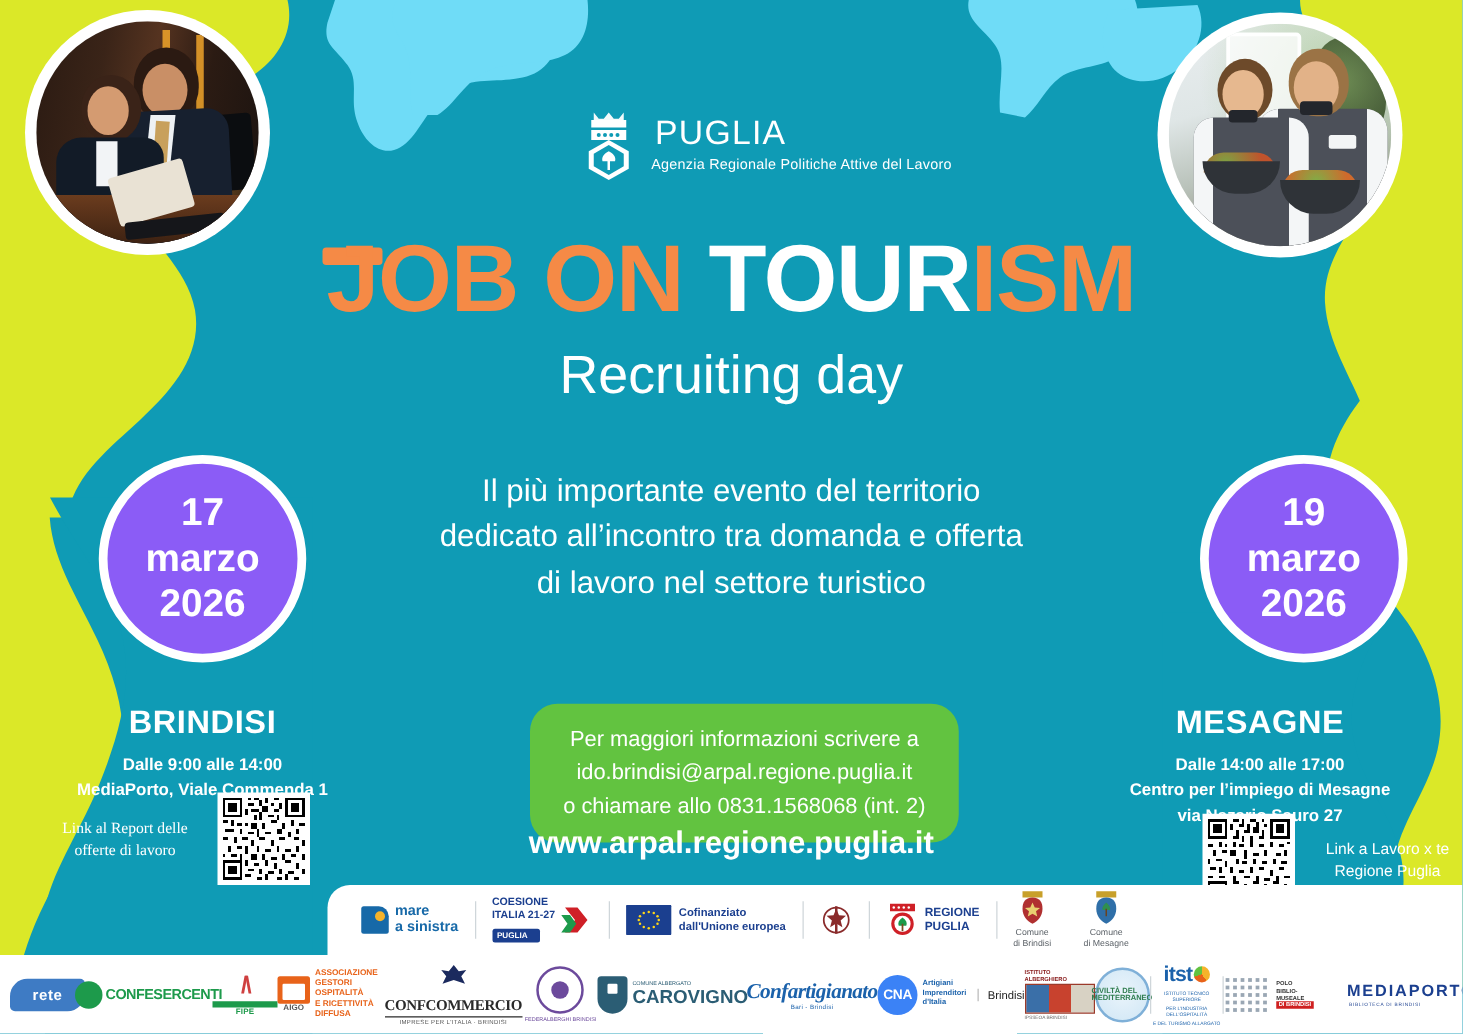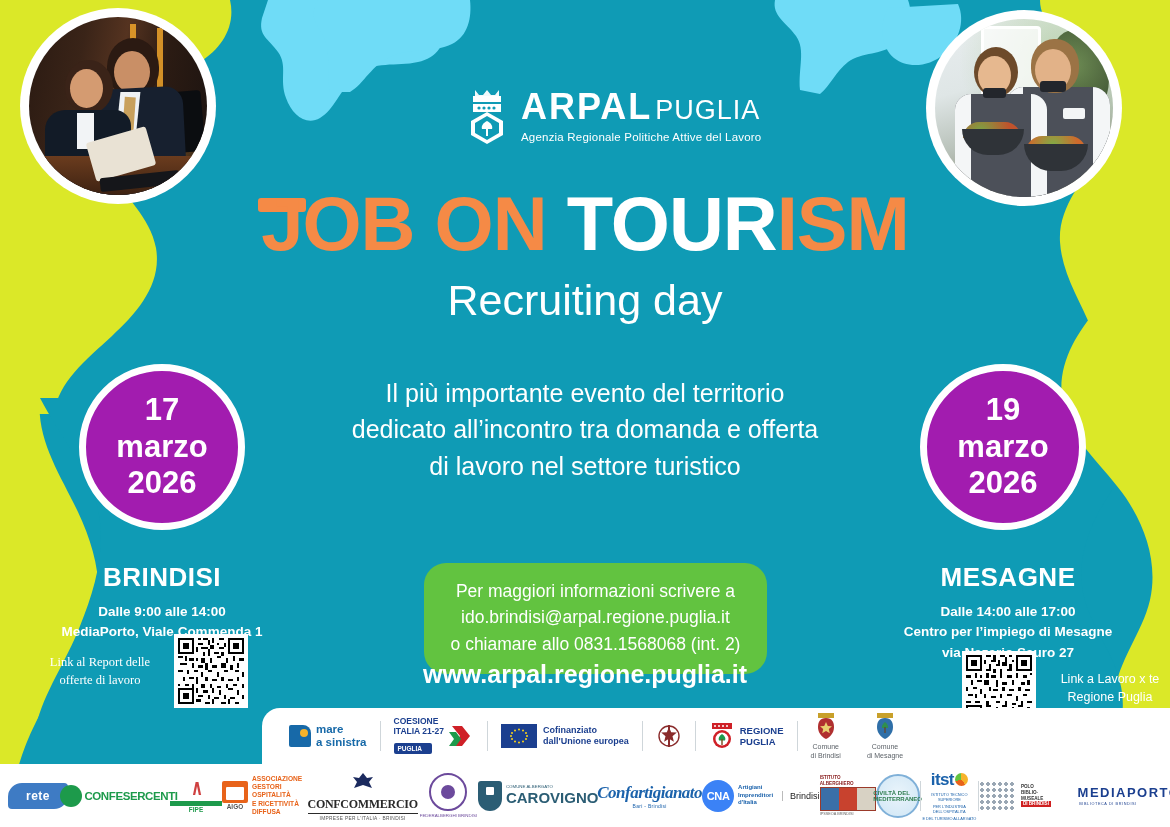--- a/index.html
+++ b/index.html
@@ -112,29 +112,29 @@
 
   
   #description{
     position:absolute;top:375px;left:285px;width:600px;
     text-align:center;color:#fff;font-size:25px;line-height:1.45;
   }
 
   
   .date-circle{
     position:absolute;width:166px;height:166px;border-radius:50%;
-    background:#a21caf;border:7px solid #fff;box-sizing:border-box;
+    background:#8b5cf6;border:7px solid #fff;box-sizing:border-box;
     display:flex;flex-direction:column;align-items:center;justify-content:center;
     color:#fff;text-align:center;line-height:1.18;
   }
   .date-day{font-size:31px;font-weight:700;}
   .date-month{font-size:31px;font-weight:700;}
   .date-year{font-size:31px;font-weight:700;}
   #date-left{left:79px;top:364px;}
-  #date-right{left:920px;top:364px;}
+  #date-right{left:960px;top:364px;}
 
   
   .city-block{position:absolute;width:300px;text-align:center;color:#fff;}
   .city-name{font-size:26px;font-weight:700;letter-spacing:.5px;margin-bottom:9px;}
   .city-line{font-size:13.5px;font-weight:700;line-height:1.5;}
   #city-left{left:12px;top:562px;}
   #city-right{left:858px;top:562px;}
 
   
   #info-box{
@@ -334,21 +334,20 @@
         <circle cx="24" cy="20" r="1.6" fill="#0f9bb5"></circle>
         <circle cx="29" cy="20" r="1.6" fill="#0f9bb5"></circle>
         <polygon points="22,24 38,33 38,47 22,56 6,47 6,33" fill="#fff"></polygon>
         <polygon points="22,28 34,35 34,45 22,52 10,45 10,35" fill="#0f9bb5"></polygon>
         <path d="M22,33 c-4,2 -6,5 -5,8 h10 c1,-3 -1,-6 -5,-8 z" fill="#fff"></path>
         <rect x="21" y="40" width="2" height="8" fill="#fff"></rect>
       </svg>
     </div>
     <div class="logo-text">
       <div class="logo-row">
-        <span class="logo-arpal">ARPAL</span>
         <span class="logo-puglia">PUGLIA</span>
       </div>
       <div class="logo-sub">Agenzia Regionale Politiche Attive del Lavoro</div>
     </div>
   </div>
 
   <div id="headline">
     <span class="t-orange">JOB ON </span><span class="t-white">TOUR</span><span class="t-orange">ISM</span>
   </div>
   <div id="subhead">Recruiting day</div>

